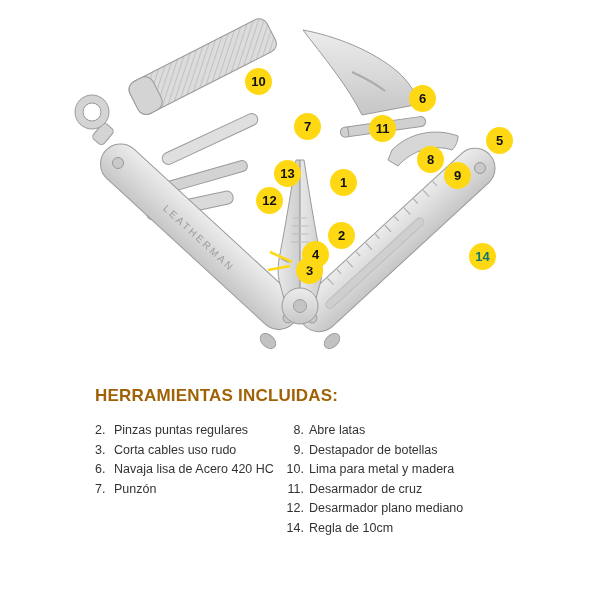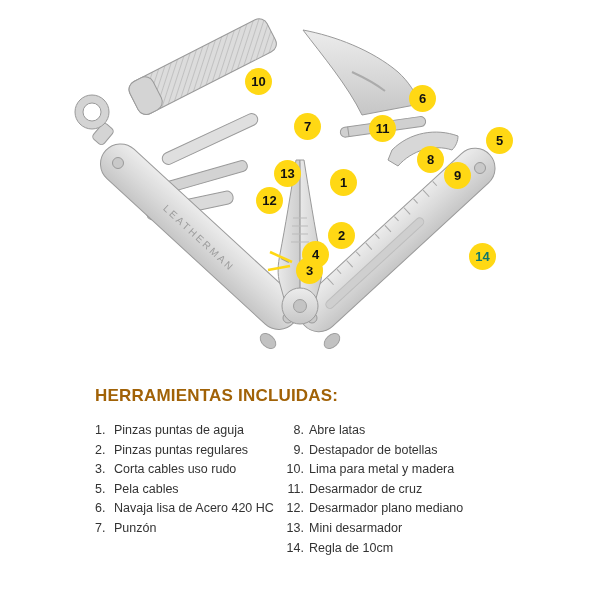--- a/index.html
+++ b/index.html
@@ -174,31 +174,28 @@
       <span>13</span>
     </div>
   <div class="callout" style="left: 421px; top: 243px; background: rgb(255, 216, 20); color: #0f766e;">
       <span>14</span>
     </div>
 
   <div class="legend">
     <h2>HERRAMIENTAS INCLUIDAS:</h2>
     <div class="cols">
       <ul class="tools col-l">
-        <li><span class="num-l">1.</span><span>Pinzas puntas de aguja</span></li>
         <li><span class="num-l">2.</span><span>Pinzas puntas regulares</span></li>
         <li><span class="num-l">3.</span><span>Corta cables uso rudo</span></li>
-        <li><span class="num-l">5.</span><span>Pela cables</span></li>
         <li><span class="num-l">6.</span><span>Navaja lisa de Acero 420 HC</span></li>
         <li><span class="num-l">7.</span><span>Punzón</span></li>
       </ul>
       <ul class="tools col-r">
         <li><span class="num-r">8.</span><span>Abre latas</span></li>
         <li><span class="num-r">9.</span><span>Destapador de botellas</span></li>
         <li><span class="num-r">10.</span><span>Lima para metal y madera</span></li>
         <li><span class="num-r">11.</span><span>Desarmador de cruz</span></li>
         <li><span class="num-r">12.</span><span>Desarmador plano mediano</span></li>
-        <li><span class="num-r">13.</span><span>Mini desarmador</span></li>
         <li><span class="num-r">14.</span><span>Regla de 10cm</span></li>
       </ul>
     </div>
   </div>
 </div>
 
 </body></html>

